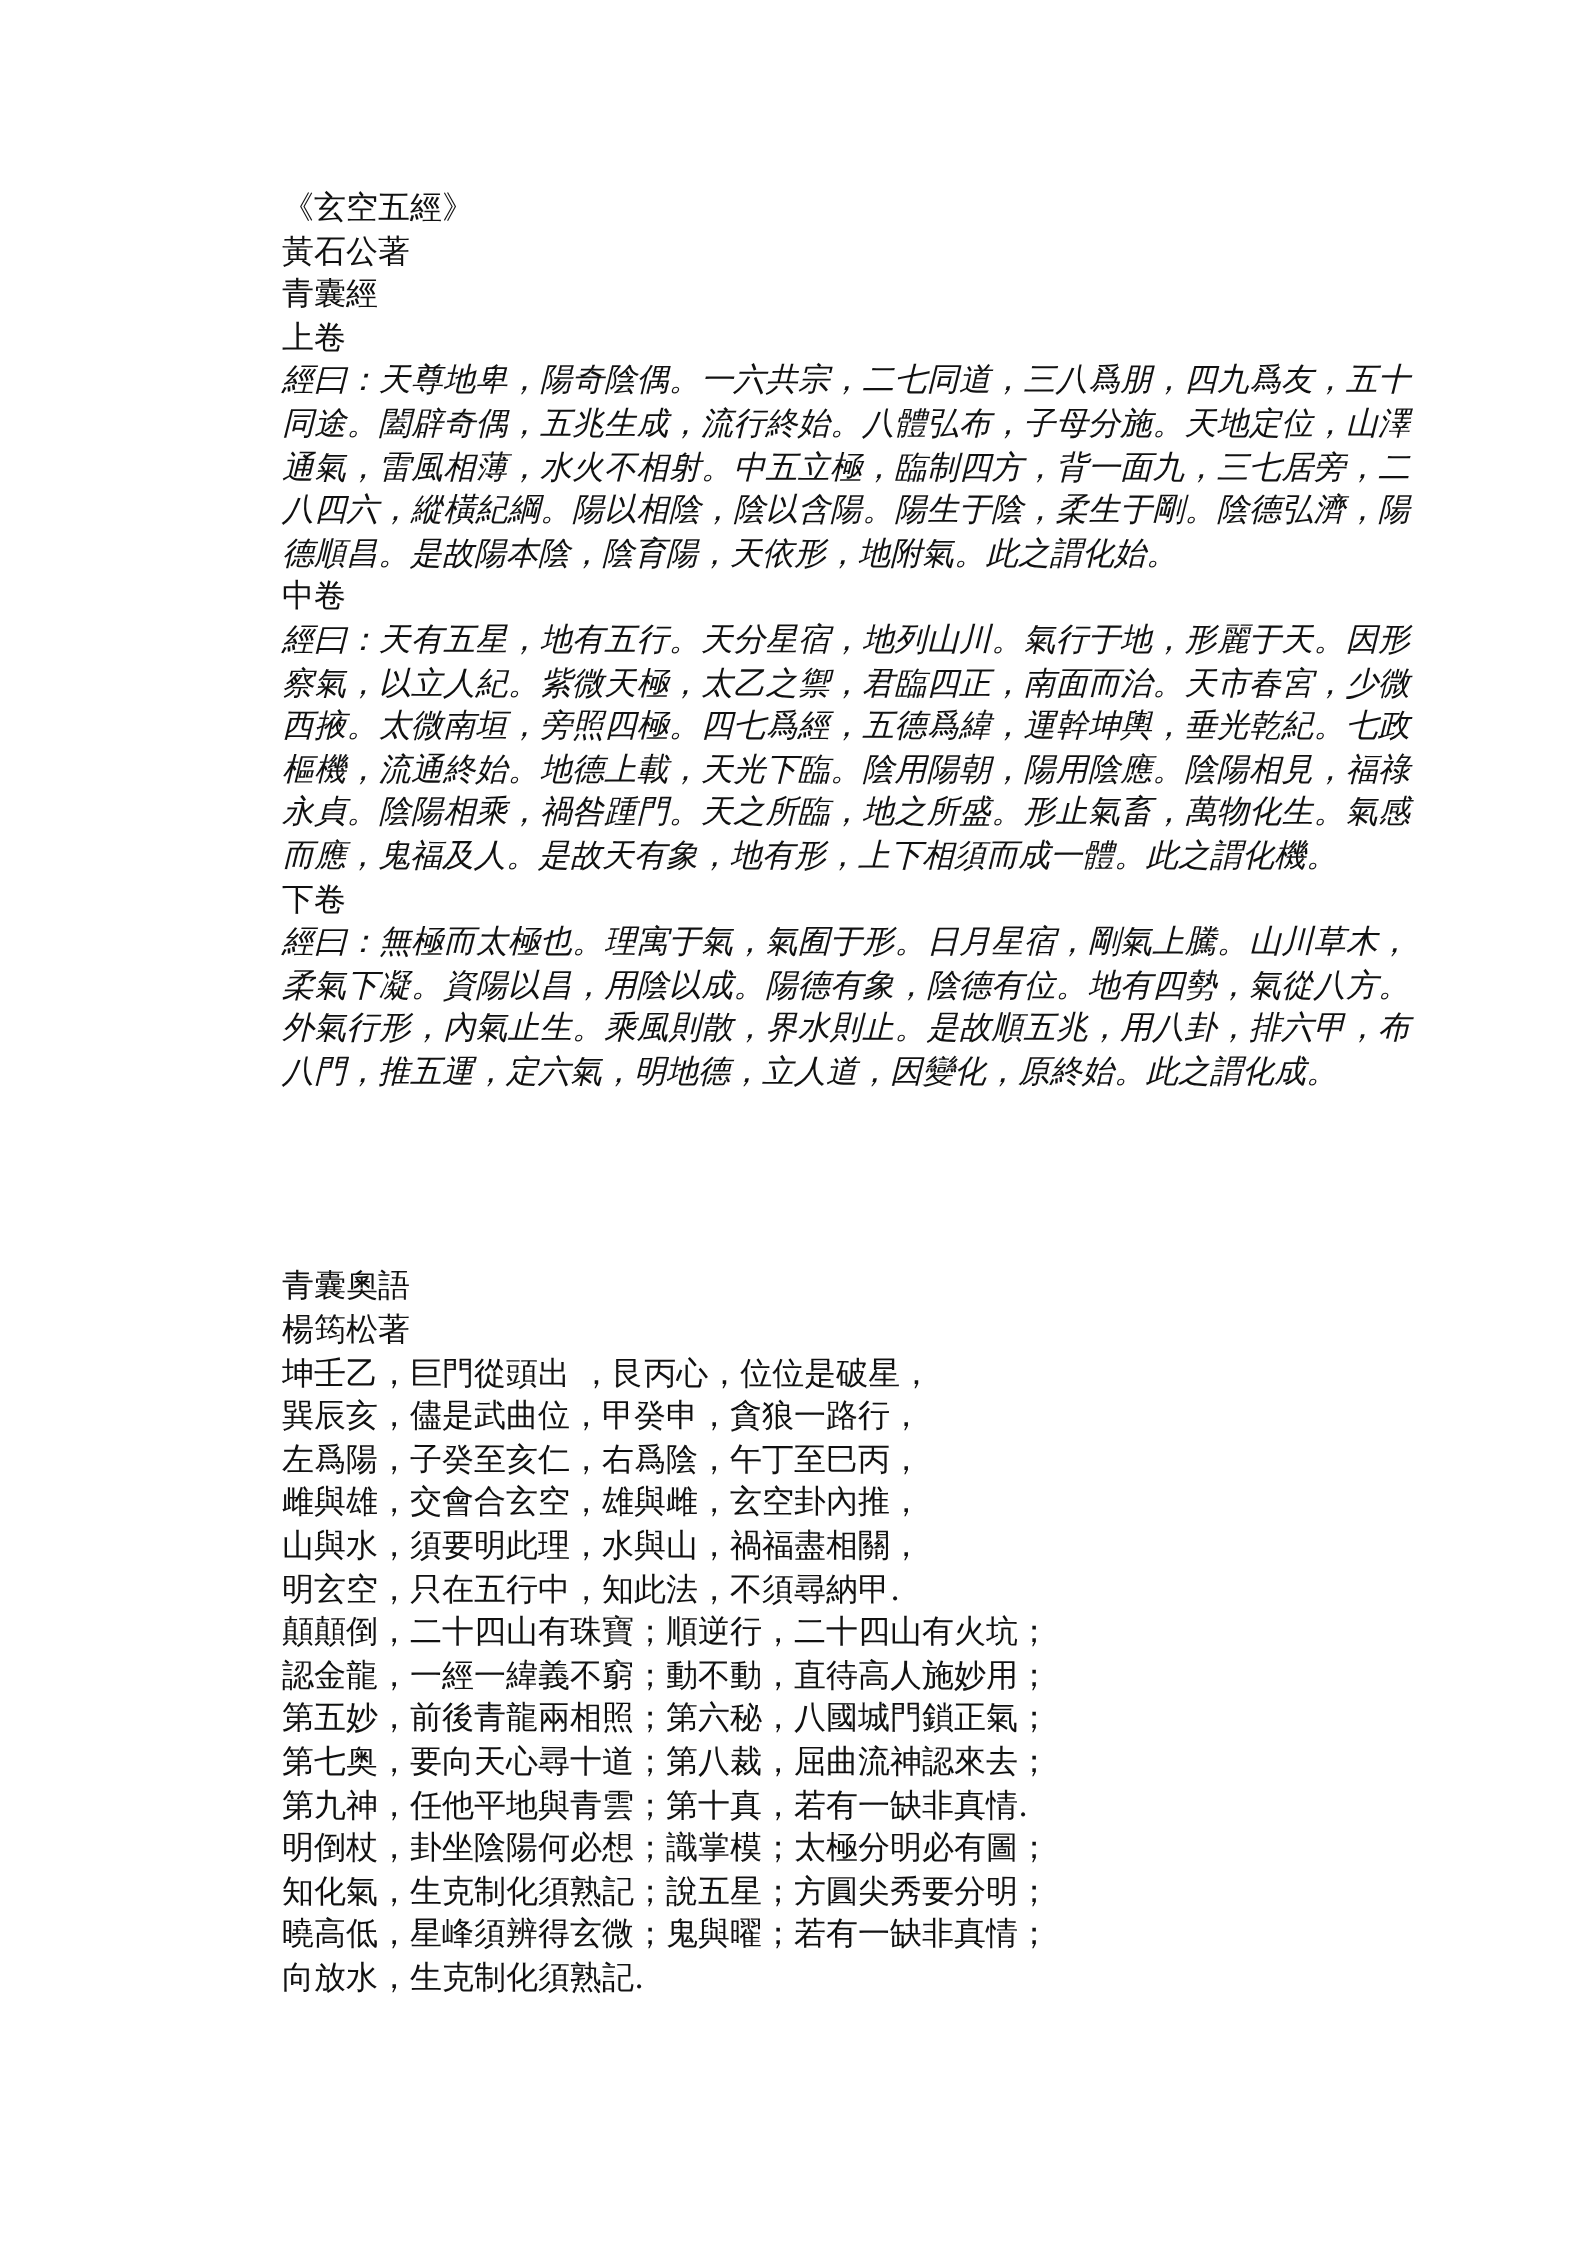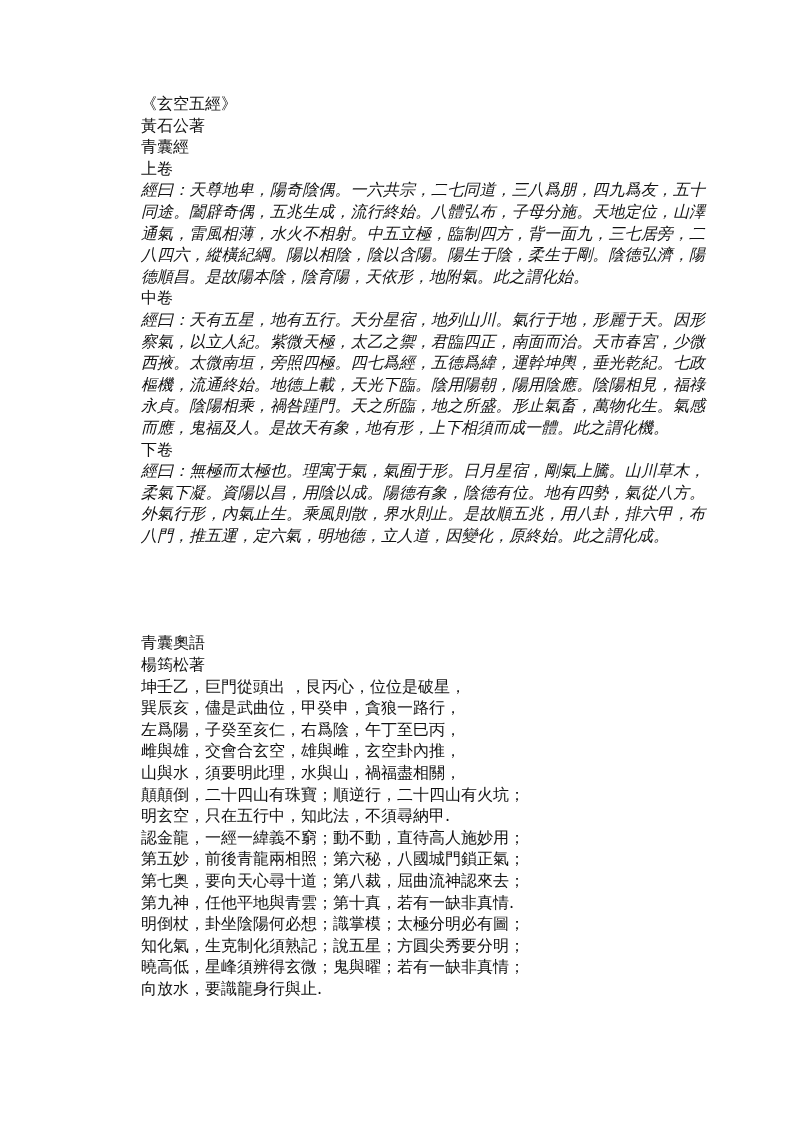--- a/index.html
+++ b/index.html
@@ -33,23 +33,23 @@
   <div class="gap"></div>
 
   <div class="line">青囊奧語</div>
   <div class="line">楊筠松著</div>
 
   <div class="line">坤壬乙，巨門從頭出 ，艮丙心，位位是破星，</div>
   <div class="line">巽辰亥，儘是武曲位，甲癸申，貪狼一路行，</div>
   <div class="line">左爲陽，子癸至亥仁，右爲陰，午丁至巳丙，</div>
   <div class="line">雌與雄，交會合玄空，雄與雌，玄空卦內推，</div>
   <div class="line">山與水，須要明此理，水與山，禍福盡相關，</div>
+  <div class="line">明玄空，只在五行中，知此法，不須尋納甲.</div>
   <div class="line">顛顛倒，二十四山有珠寶；順逆行，二十四山有火坑；</div>
-  <div class="line">明玄空，只在五行中，知此法，不須尋納甲.</div>
   <div class="line">認金龍，一經一緯義不窮；動不動，直待高人施妙用；</div>
   <div class="line">第五妙，前後青龍兩相照；第六秘，八國城門鎖正氣；</div>
   <div class="line">第七奥，要向天心尋十道；第八裁，屈曲流神認來去；</div>
   <div class="line">第九神，任他平地與青雲；第十真，若有一缺非真情.</div>
   <div class="line">明倒杖，卦坐陰陽何必想；識掌模；太極分明必有圖；</div>
   <div class="line">知化氣，生克制化須熟記；說五星；方圓尖秀要分明；</div>
   <div class="line">曉高低，星峰須辨得玄微；鬼與曜；若有一缺非真情；</div>
-  <div class="line">向放水，要識龍身行與止.</div>
+  <div class="line">向放水，生克制化須熟記.</div>
 </div>
 
 </body></html>

